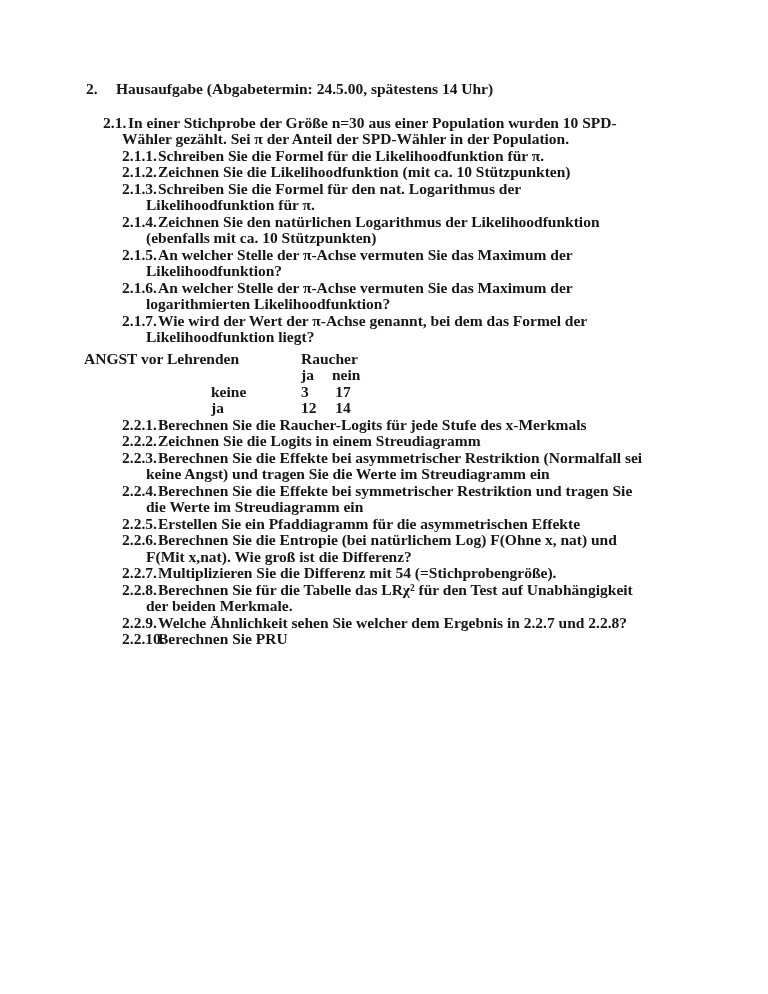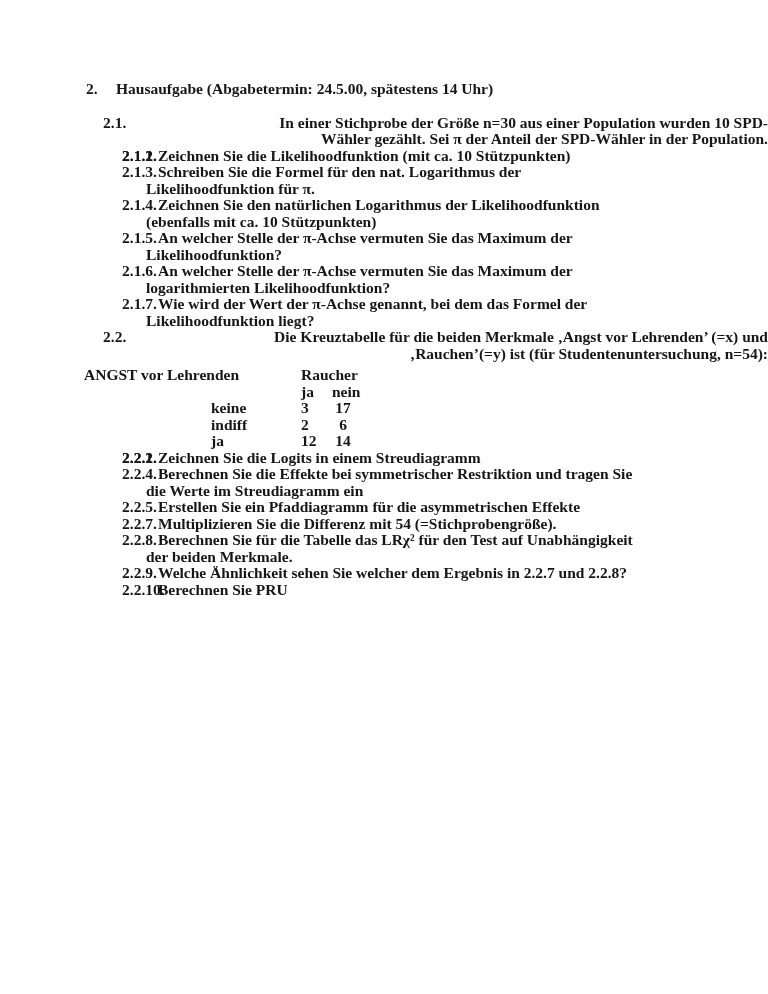--- a/index.html
+++ b/index.html
@@ -15,21 +15,21 @@
     line-height: 16.5px;
     overflow: hidden;
     box-sizing: border-box;
     padding-top: 81px;
   }
   .item { position: relative; }
   .num { position: absolute; top: 0; left: 0; text-indent: 0; white-space: nowrap; }
   .line { white-space: nowrap; }
   .l1 { padding-left: 116px; margin-bottom: 17px; }
   .l1 .num { left: 86px; }
-  .l2 { padding-left: 122px; text-indent: 6px; text-align: right; }
+  .l2 { padding-left: 122px; text-indent: 6px; }
   .l2 .num { left: 103px; }
   .l3 { padding-left: 146px; text-indent: 12px; }
   .l3 .num { left: 122px; }
   .table-block { margin-left: 84px; margin-top: 5px; }
   .trow { position: relative; height: 16.5px; }
   .tc { position: absolute; top: 0; white-space: nowrap; }
   .tc.c-title { left: 0; }
   .tc.c-label { left: 127px; }
   .tc.c-ja { left: 217px; }
   .tc.c-nein-h { left: 248px; }
@@ -38,55 +38,51 @@
 </head>
 <body>
 
 <div class="page">
   <div class="item l1">
     <span class="num">2.</span>
     <span class="line">Hausaufgabe (Abgabetermin: 24.5.00, spätestens 14 Uhr)</span>
   </div>
   <div id="items">
       <div class="item l2"><span class="num">2.1.</span><span class="line">In einer Stichprobe der Größe n=30 aus einer Population wurden 10 SPD-</span><br><span class="line">Wähler gezählt. Sei π der Anteil der SPD-Wähler in der Population.</span></div>
-      <div class="item l3"><span class="num">2.1.1.</span></div>
+      <div class="item l3"><span class="num">2.1.1.</span><span class="line">Schreiben Sie die Formel für die Likelihoodfunktion für π.</span></div>
       <div class="item l3"><span class="num">2.1.2.</span><span class="line">Zeichnen Sie die Likelihoodfunktion (mit ca. 10 Stützpunkten)</span></div>
       <div class="item l3"><span class="num">2.1.3.</span><span class="line">Schreiben Sie die Formel für den nat. Logarithmus der</span><br><span class="line">Likelihoodfunktion für π.</span></div>
       <div class="item l3"><span class="num">2.1.4.</span><span class="line">Zeichnen Sie den natürlichen Logarithmus der Likelihoodfunktion</span><br><span class="line">(ebenfalls mit ca. 10 Stützpunkten)</span></div>
       <div class="item l3"><span class="num">2.1.5.</span><span class="line">An welcher Stelle der π-Achse vermuten Sie das Maximum der</span><br><span class="line">Likelihoodfunktion?</span></div>
       <div class="item l3"><span class="num">2.1.6.</span><span class="line">An welcher Stelle der π-Achse vermuten Sie das Maximum der</span><br><span class="line">logarithmierten Likelihoodfunktion?</span></div>
       <div class="item l3"><span class="num">2.1.7.</span><span class="line">Wie wird der Wert der π-Achse genannt, bei dem das Formel der</span><br><span class="line">Likelihoodfunktion liegt?</span></div>
-      <div class="item l2"><span class="num">2.2.</span><span class="line">Die Kreuztabelle für die beiden Merkmale ‚Angst vor Lehrenden’ (=x) und</span><br><span class="line">‚Rauchen’(=y) ist (für Studentenuntersuchung, n=54):</span></div>
       <div class="table-block">
         <div class="trow">
           <span class="tc c-title">ANGST vor Lehrenden</span>
           <span class="tc c-ja">Raucher</span>
         </div>
         <div class="trow">
           <span class="tc c-ja">ja</span>
           <span class="tc c-nein-h">nein</span>
         </div>
         <div class="trow">
           <span class="tc c-label">keine</span>
           <span class="tc c-ja">3</span>
           <span class="tc c-nein-v">17</span>
         </div>
         <div class="trow">
-          <span class="tc c-label">indiff</span>
-          <span class="tc c-ja">2</span>
-          <span class="tc c-nein-v">6</span>
-        </div>
-        <div class="trow">
           <span class="tc c-label">ja</span>
           <span class="tc c-ja">12</span>
           <span class="tc c-nein-v">14</span>
         </div>
       </div>
-      <div class="item l3"><span class="num">2.2.1.</span></div>
+      <div class="item l3"><span class="num">2.2.1.</span><span class="line">Berechnen Sie die Raucher-Logits für jede Stufe des x-Merkmals</span></div>
       <div class="item l3"><span class="num">2.2.2.</span><span class="line">Zeichnen Sie die Logits in einem Streudiagramm</span></div>
+      <div class="item l3"><span class="num">2.2.3.</span><span class="line">Berechnen Sie die Effekte bei asymmetrischer Restriktion (Normalfall sei</span><br><span class="line">keine Angst) und tragen Sie die Werte im Streudiagramm ein</span></div>
       <div class="item l3"><span class="num">2.2.4.</span><span class="line">Berechnen Sie die Effekte bei symmetrischer Restriktion und tragen Sie</span><br><span class="line">die Werte im Streudiagramm ein</span></div>
       <div class="item l3"><span class="num">2.2.5.</span><span class="line">Erstellen Sie ein Pfaddiagramm für die asymmetrischen Effekte</span></div>
+      <div class="item l3"><span class="num">2.2.6.</span><span class="line">Berechnen Sie die Entropie (bei natürlichem Log) F(Ohne x, nat) und</span><br><span class="line">F(Mit x,nat). Wie groß ist die Differenz?</span></div>
       <div class="item l3"><span class="num">2.2.7.</span><span class="line">Multiplizieren Sie die Differenz mit 54 (=Stichprobengröße).</span></div>
       <div class="item l3"><span class="num">2.2.8.</span><span class="line">Berechnen Sie für die Tabelle das LRχ² für den Test auf Unabhängigkeit</span><br><span class="line">der beiden Merkmale.</span></div>
       <div class="item l3"><span class="num">2.2.9.</span><span class="line">Welche Ähnlichkeit sehen Sie welcher dem Ergebnis in 2.2.7 und 2.2.8?</span></div>
       <div class="item l3"><span class="num">2.2.10.</span><span class="line">Berechnen Sie PRU</span></div>
     </div>
 </div>
 
 </body></html>

